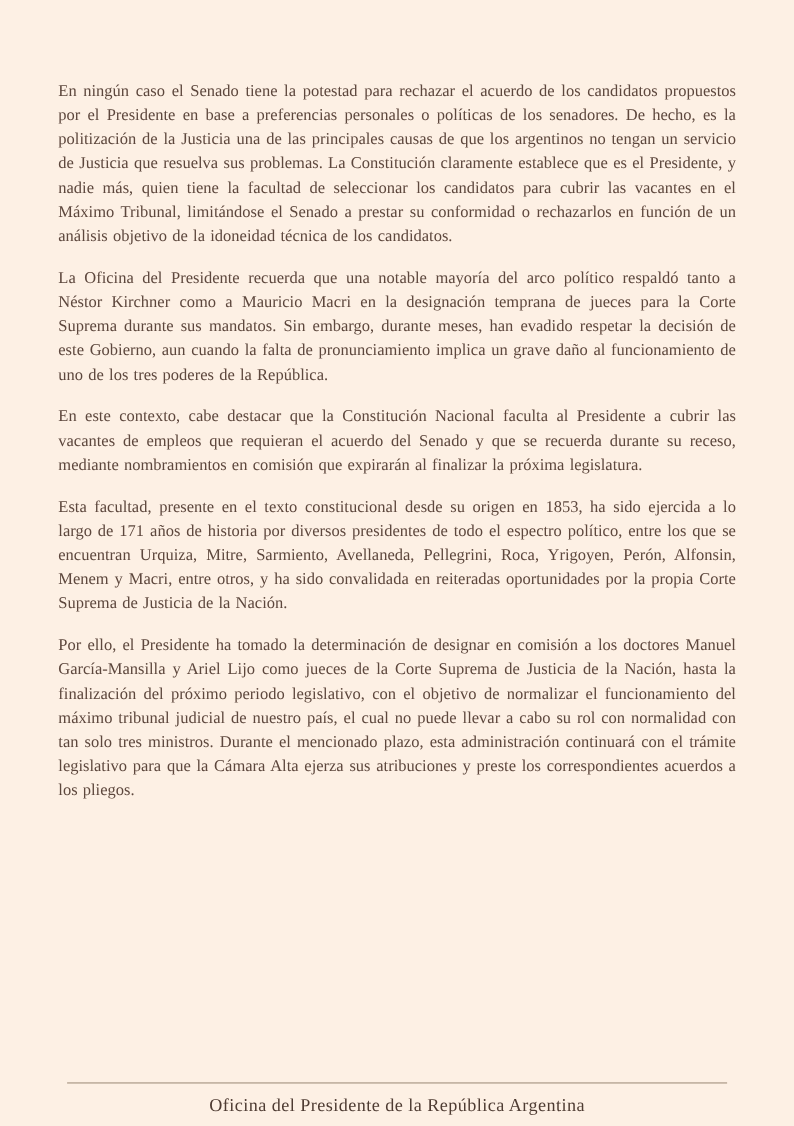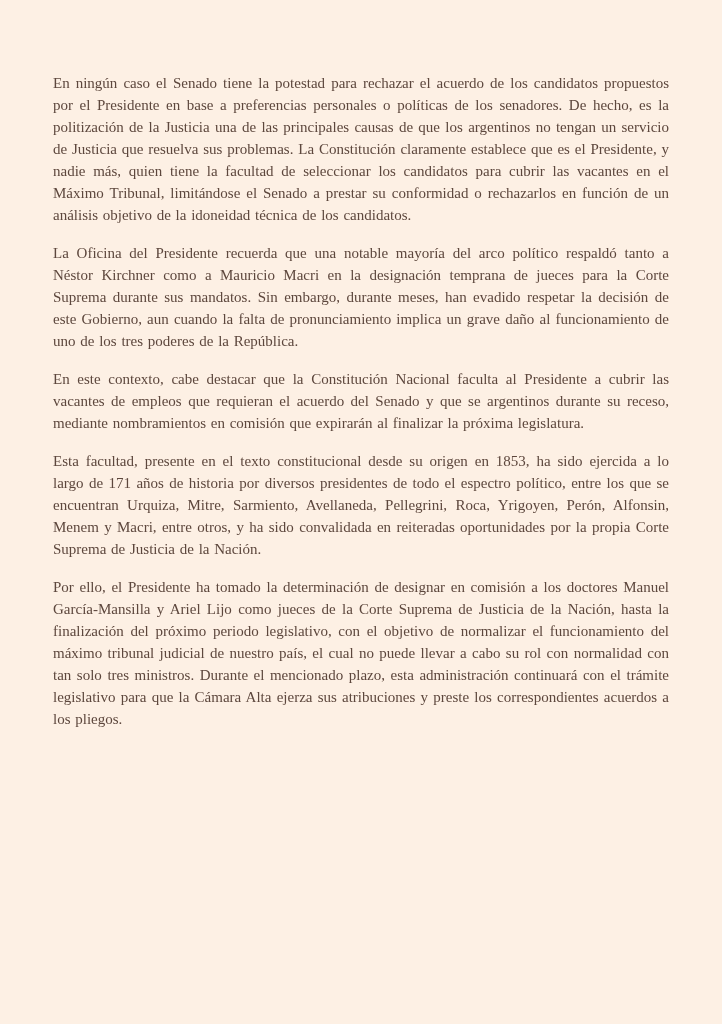--- a/index.html
+++ b/index.html
@@ -58,18 +58,22 @@
     letter-spacing: 0.4px;
   }
 </style>
 </head>
 <body>
 
 <div class="page">
   <main class="content">
     <p>En ningún caso el Senado tiene la potestad para rechazar el acuerdo de los candidatos propuestos por el Presidente en base a preferencias personales o políticas de los senadores. De hecho, es la politización de la Justicia una de las principales causas de que los argentinos no tengan un servicio de Justicia que resuelva sus problemas. La Constitución claramente establece que es el Presidente, y nadie más, quien tiene la facultad de seleccionar los candidatos para cubrir las vacantes en el Máximo Tribunal, limitándose el Senado a prestar su conformidad o rechazarlos en función de un análisis objetivo de la idoneidad técnica de los candidatos.</p>
     <p>La Oficina del Presidente recuerda que una notable mayoría del arco político respaldó tanto a Néstor Kirchner como a Mauricio Macri en la designación temprana de jueces para la Corte Suprema durante sus mandatos. Sin embargo, durante meses, han evadido respetar la decisión de este Gobierno, aun cuando la falta de pronunciamiento implica un grave daño al funcionamiento de uno de los tres poderes de la República.</p>
-    <p>En este contexto, cabe destacar que la Constitución Nacional faculta al Presidente a cubrir las vacantes de empleos que requieran el acuerdo del Senado y que se argentinos durante su receso, mediante nombramientos en comisión que expirarán al finalizar la próxima legislatura.</p>
+    <p>En este contexto, cabe destacar que la Constitución Nacional faculta al Presidente a cubrir las vacantes de empleos que requieran el acuerdo del Senado y que se recuerda durante su receso, mediante nombramientos en comisión que expirarán al finalizar la próxima legislatura.</p>
     <p>Esta facultad, presente en el texto constitucional desde su origen en 1853, ha sido ejercida a lo largo de 171 años de historia por diversos presidentes de todo el espectro político, entre los que se encuentran Urquiza, Mitre, Sarmiento, Avellaneda, Pellegrini, Roca, Yrigoyen, Perón, Alfonsin, Menem y Macri, entre otros, y ha sido convalidada en reiteradas oportunidades por la propia Corte Suprema de Justicia de la Nación.</p>
     <p>Por ello, el Presidente ha tomado la determinación de designar en comisión a los doctores Manuel García-Mansilla y Ariel Lijo como jueces de la Corte Suprema de Justicia de la Nación, hasta la finalización del próximo periodo legislativo, con el objetivo de normalizar el funcionamiento del máximo tribunal judicial de nuestro país, el cual no puede llevar a cabo su rol con normalidad con tan solo tres ministros. Durante el mencionado plazo, esta administración continuará con el trámite legislativo para que la Cámara Alta ejerza sus atribuciones y preste los correspondientes acuerdos a los pliegos.</p>
   </main>
 
+  <footer class="page-footer">
+    <div class="divider"></div>
+    <div class="footer-text">Oficina del Presidente de la República Argentina</div>
+  </footer>
 </div>
 
 </body></html>

